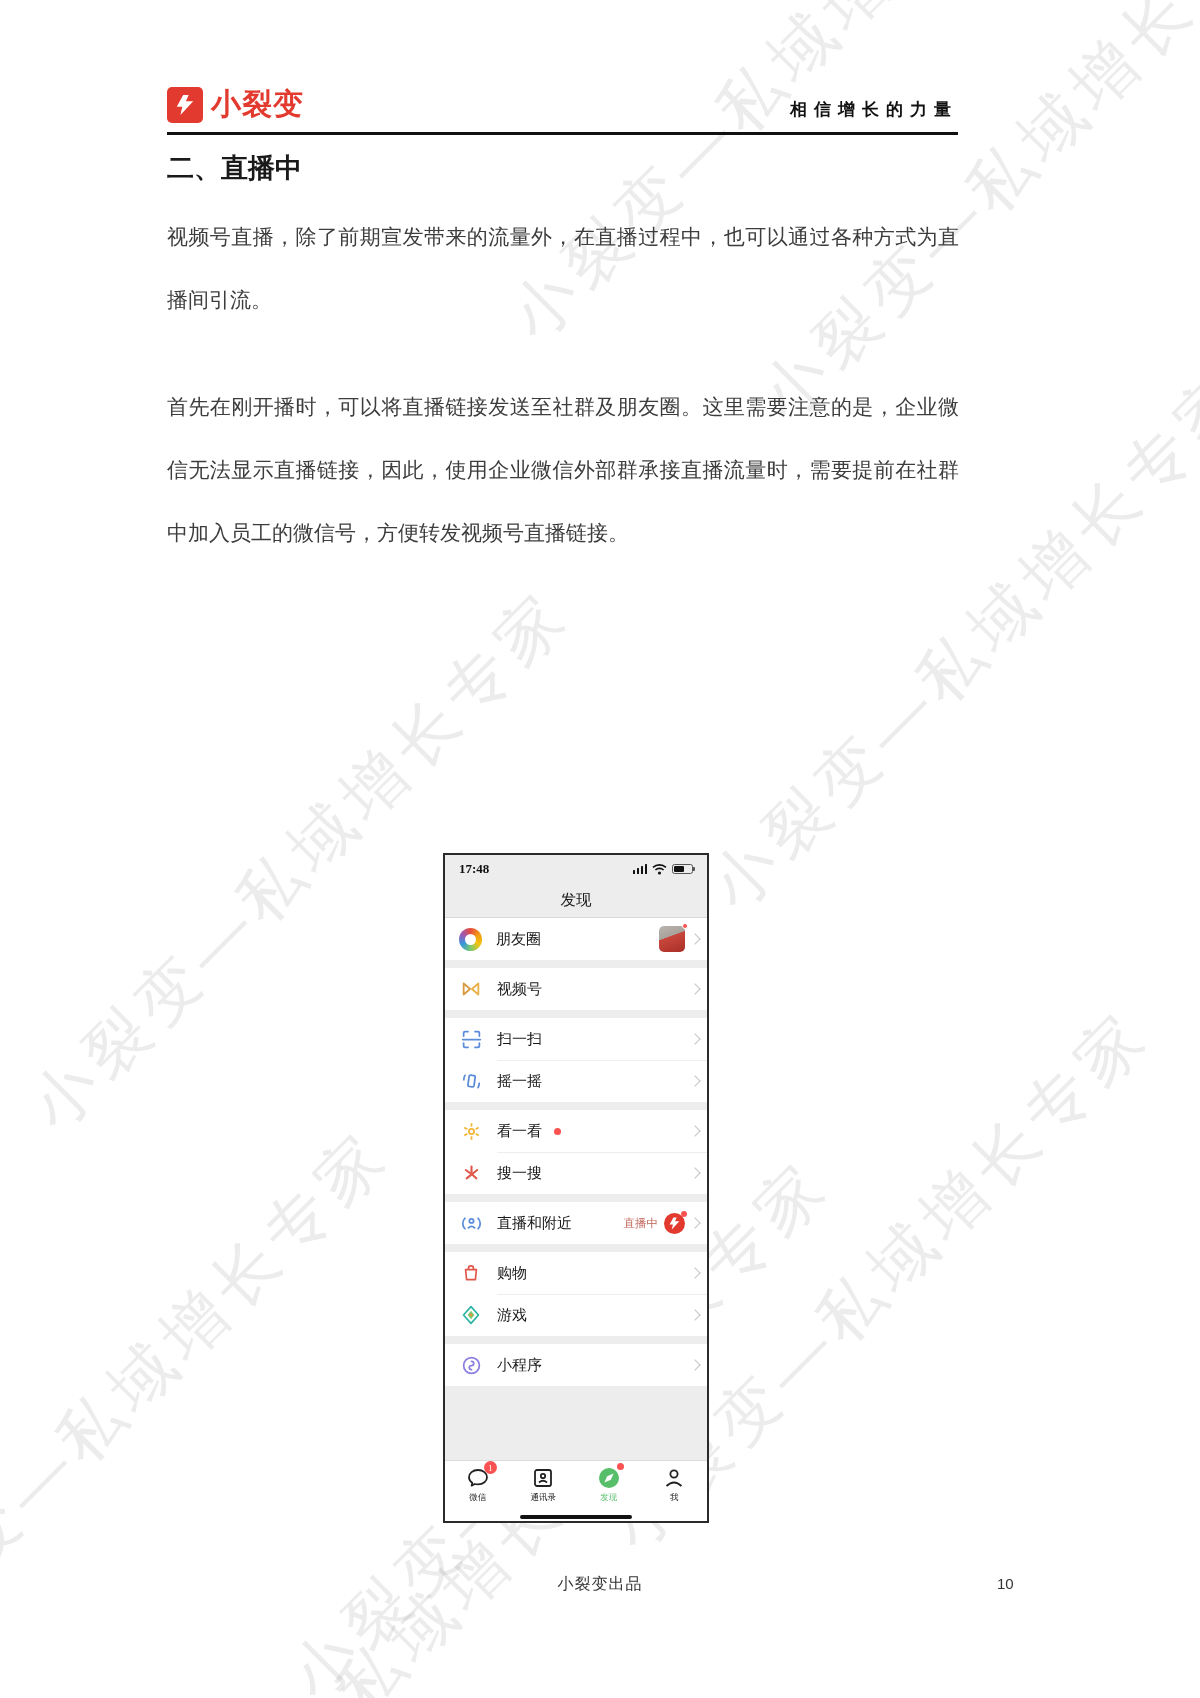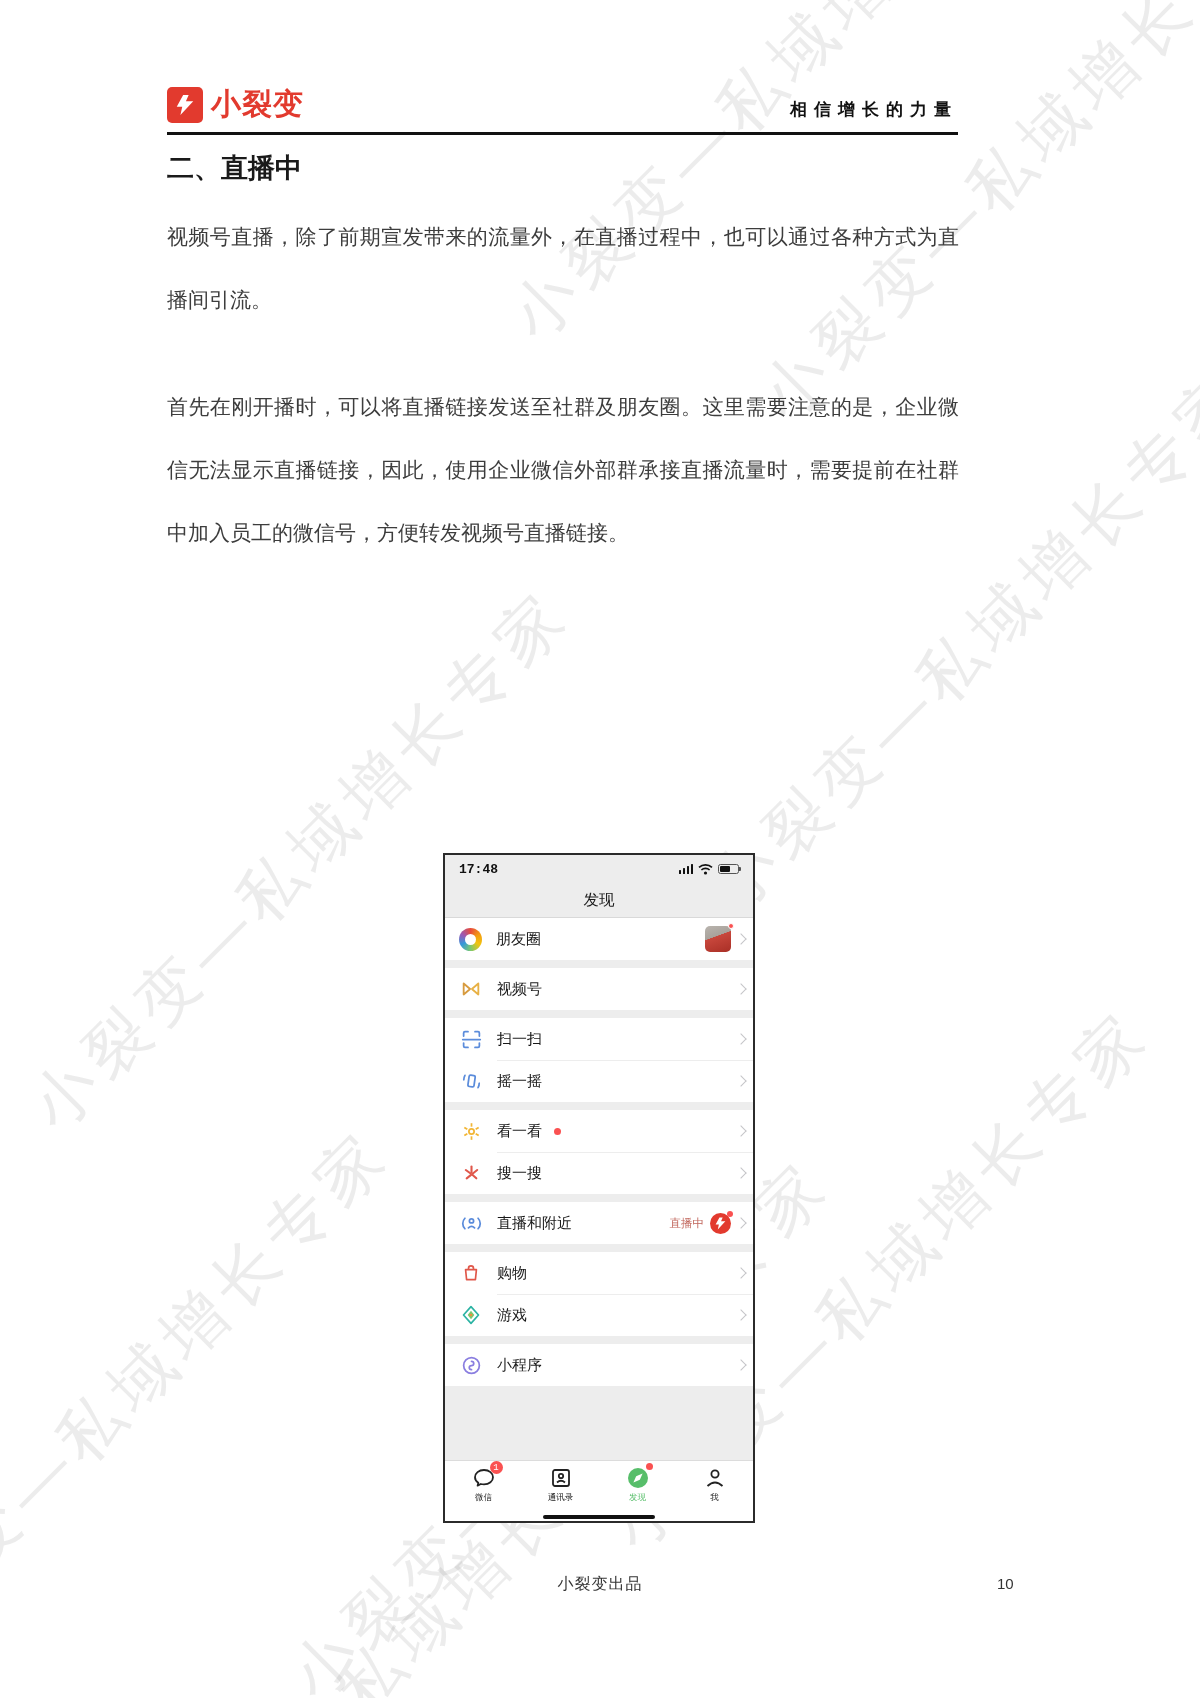--- a/index.html
+++ b/index.html
@@ -37,23 +37,23 @@
     color:#1a1a1a; z-index:2;
   }
   .doc-text {
     position:absolute; left:167px; top:205px; width:792px; z-index:2;
     font-size:21px; color:#3d3d3d; text-align:justify; line-height:63px;
   }
   .doc-text p { margin:0 0 44px 0; }
 
   
   .phone {
-    position:absolute; left:443px; top:853px; width:312px; height:670px;
+    position:absolute; left:443px; top:853px; width:266px; height:670px;
     border:2px solid #2b2b2b; background:#c4b5fd; z-index:2; overflow:hidden;
-    font-family:Liberation Mono, monospace;
+    font-family:Liberation Serif, serif;
   }
   .statusbar {
     height:28px; background:#ededed; display:flex; align-items:center;
     justify-content:space-between; padding:0 14px;
   }
   .status-time { font-size:13px; font-weight:700; color:#111; }
   .status-icons { display:flex; align-items:center; gap:5px; }
   .sig { display:flex; align-items:flex-end; gap:1.5px; }
   .sig i { display:block; width:2.5px; background:#111; border-radius:0.5px; }
   .battery { position:relative; width:21px; height:10.5px; border:1.2px solid #555;

